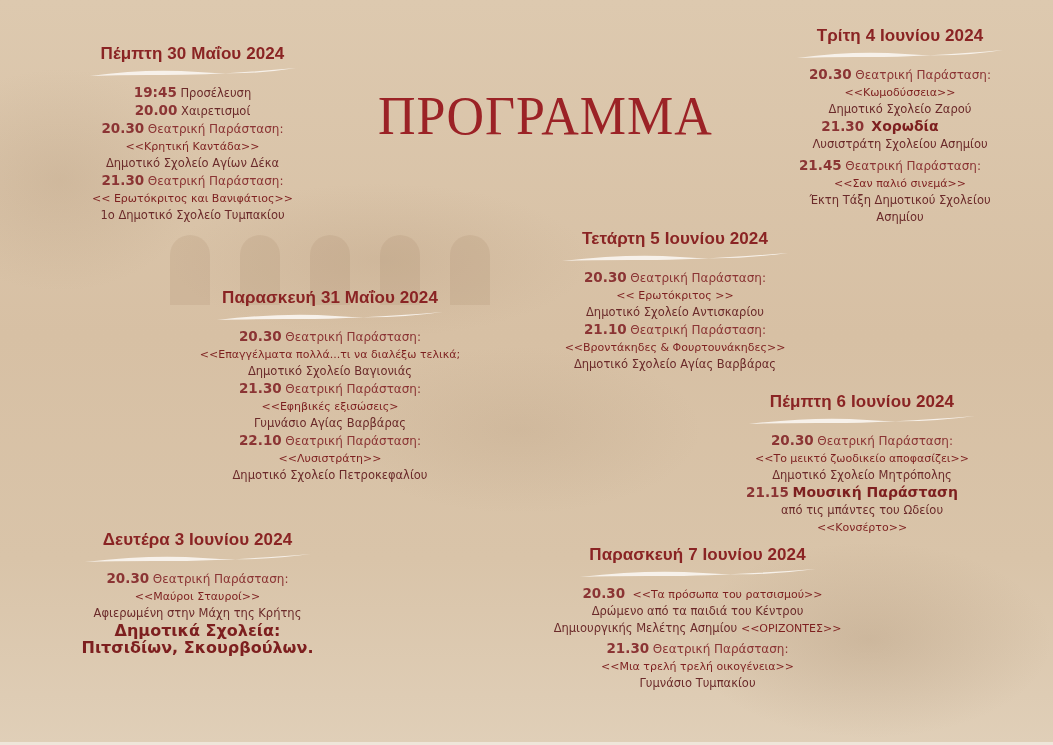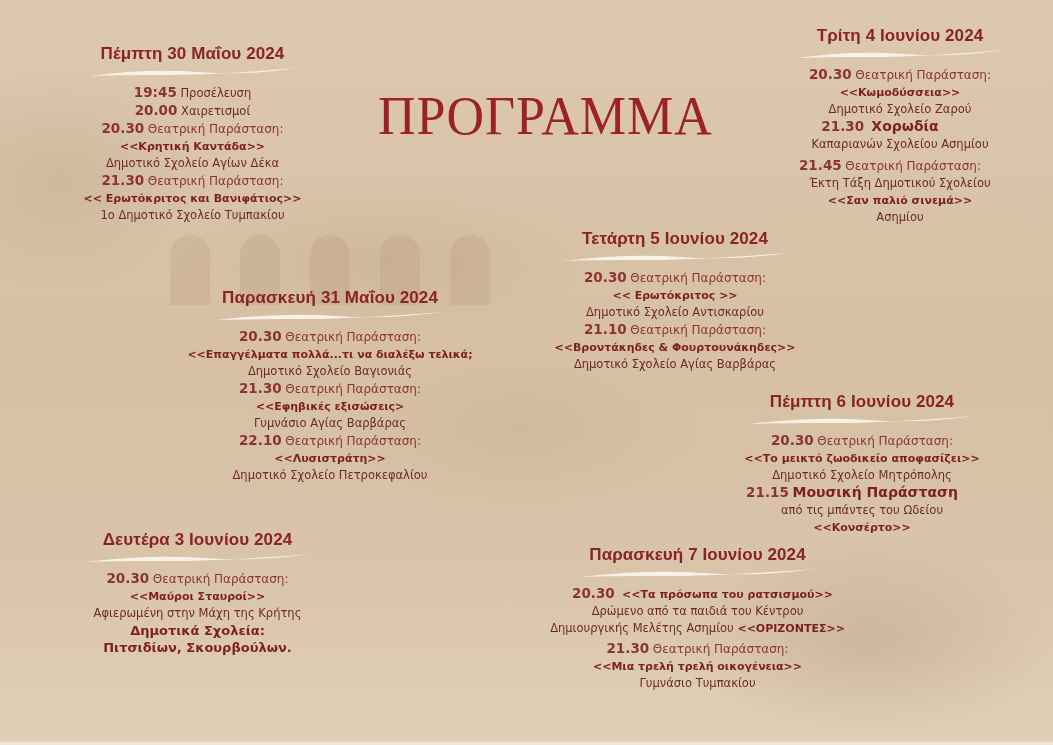--- a/index.html
+++ b/index.html
@@ -21,23 +21,23 @@
   .block { position:absolute; text-align:center; }
   .day-title {
     font-family: "Liberation Sans", sans-serif;
     font-weight: bold; color: #8a2424; font-size: 17px; letter-spacing: 0.1px;
     white-space: nowrap;
   }
   .swoosh { display:block; margin: 2px auto 6px auto; }
   .line { white-space: nowrap; line-height: 17px; font-size: 11.5px; color: #6b2a2a; }
   .time { font-weight: bold; font-size: 13.5px; color: #8b3434; }
   .perf { font-weight: normal; font-size: 12px; color: #8b3434; }
-  .show { font-weight: bold; font-size: 11px; color: #7d1f1f; }
+  .show { font-weight: normal; font-size: 11px; color: #7d1f1f; }
   .venue { font-size: 11.5px; color: #6b2a2a; }
-  .boldline { font-weight: bold; font-size: 13px; color: #7d1f1f; }
+  .boldline { font-weight: bold; font-size: 16px; color: #7d1f1f; }
   .big { font-weight: bold; font-size: 14px; color: #7d1f1f; margin-top: 27px; }
 
   .main-title {
     position:absolute; left:378px; top:86px;
     font-family: "Liberation Serif", serif; font-size: 52px; color: #9b2226;
     letter-spacing: 1px; font-weight: normal; transform: scaleY(1.05);
   }
 </style>
 </head>
 <body>
@@ -98,24 +98,24 @@
 
 <div class="block" style="left:770px; top:26px; width:260px;">
   <div class="day-title">Τρίτη 4 Ιουνίου 2024</div>
   <svg class="swoosh" width="210" height="12" viewBox="0 0 210 12">
       <path d="M2 10 Q60 2 110 6 T208 2 Q120 10 60 9 Q30 9 2 10Z" fill="#f7f1ea"></path>
     </svg>
   <div class="line"><span class="time">20.30</span> <span class="perf">Θεατρική Παράσταση:</span></div>
   <div class="line show">&lt;&lt;Κωμοδύσσεια&gt;&gt;</div>
   <div class="line venue">Δημοτικό Σχολείο Ζαρού</div>
   <div class="line" style="margin-left:-40px"><span class="time">21.30</span>&nbsp;&nbsp;<span class="big">Χορωδία</span></div>
-  <div class="line venue">Καπαριανών Σχολείου Ασημίου</div>
+  <div class="line venue">Λυσιστράτη Σχολείου Ασημίου</div>
   <div class="line" style="margin-top:4px; margin-left:-20px"><span class="time">21.45</span> <span class="perf">Θεατρική Παράσταση:</span></div>
+  <div class="line show">&lt;&lt;Σαν παλιό σινεμά&gt;&gt;</div>
   <div class="line venue">Έκτη Τάξη Δημοτικού Σχολείου</div>
-  <div class="line show">&lt;&lt;Σαν παλιό σινεμά&gt;&gt;</div>
   <div class="line venue">Ασημίου</div>
 </div>
 
 <div class="block" style="left:540px; top:229px; width:270px;">
   <div class="day-title">Τετάρτη 5 Ιουνίου 2024</div>
   <svg class="swoosh" width="230" height="12" viewBox="0 0 230 12">
       <path d="M2 10 Q70 2 120 6 T228 2 Q130 10 70 9 Q30 9 2 10Z" fill="#f7f1ea"></path>
     </svg>
   <div class="line"><span class="time">20.30</span> <span class="perf">Θεατρική Παράσταση:</span></div>
   <div class="line show">&lt;&lt; Ερωτόκριτος &gt;&gt;</div>

